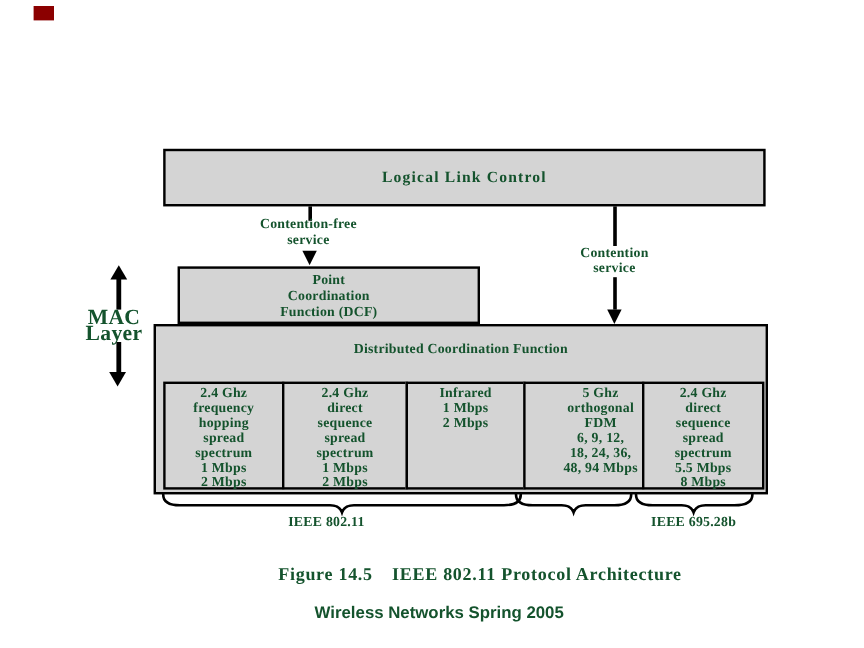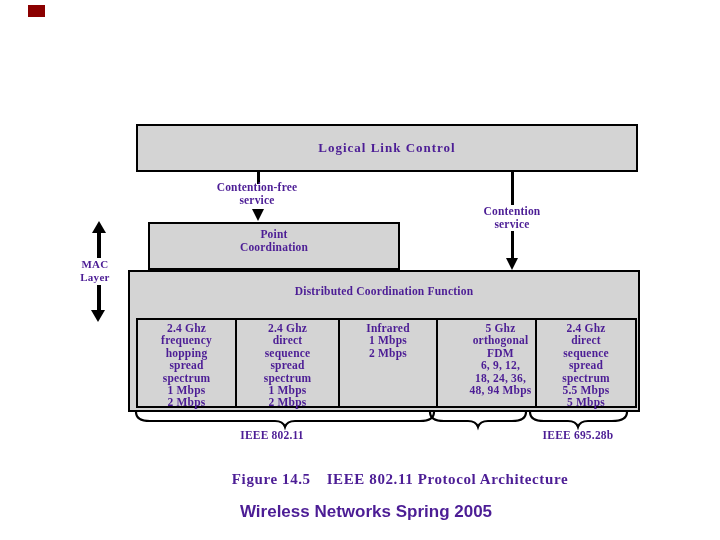--- a/index.html
+++ b/index.html
@@ -1,33 +1,33 @@
 <!DOCTYPE html>
 <html><head>
 <meta charset="utf-8">
 <style>
   html,body{margin:0;padding:0;background:#ffffff;}
   .slide{position:relative;width:720px;height:540px;background:#ffffff;overflow:hidden;
-         font-family:"Liberation Serif",serif;color:#4c1d95;}
+         font-family:"Liberation Serif",serif;color:#14532d;}
   .box{position:absolute;background:#d4d4d4;border:2px solid #000;box-sizing:border-box;
        font-weight:bold;text-align:center;}
   .lbl{position:absolute;font-weight:bold;text-align:center;letter-spacing:0.3px;}
   .shaft{position:absolute;width:3px;background:#000;}
   .ah-down{position:absolute;width:0;height:0;border-left:6px solid transparent;
            border-right:6px solid transparent;border-top:12px solid #000;}
   .ah-up{position:absolute;width:0;height:0;border-left:7px solid transparent;
          border-right:7px solid transparent;border-bottom:12px solid #000;}
   .f11{font-size:11.5px;line-height:13px;letter-spacing:0.2px;}
   .phy{font-size:11.5px;line-height:12.4px;letter-spacing:0.2px;padding-top:2px;}
   .phy div{white-space:nowrap;}
   .caption{position:absolute;left:190px;top:471px;width:420px;text-align:center;
            font-size:15px;font-weight:bold;letter-spacing:0.6px;}
   .caption .gap{margin-left:16px;}
   .footer{position:absolute;left:166px;top:502px;width:400px;text-align:center;
-          font-family:"Liberation Sans",sans-serif;font-size:17px;font-weight:bold;}
+          font-family:"Liberation Sans",sans-serif;font-size:14px;font-weight:bold;}
   .corner{position:absolute;left:28px;top:5px;width:17px;height:12px;background:#8B0000;}
   svg.braces{position:absolute;left:0;top:410px;}
   svg.braces path{stroke:#000;stroke-width:2.2;fill:none;stroke-linecap:round;}
 </style>
 </head>
 <body>
 
 <div class="slide">
 
   <div class="corner"></div>
@@ -46,30 +46,31 @@
   <div class="shaft" style="left:511px;top:172px;height:33px;"></div>
   <div class="lbl f11" style="left:462px;top:205px;width:100px;">
     <div>Contention</div>
     <div>service</div>
   </div>
   <div class="shaft" style="left:511px;top:231px;height:27px;"></div>
   <div class="ah-down" style="left:506px;top:258px;"></div>
 
   <div class="ah-up" style="left:92px;top:221px;"></div>
   <div class="shaft" style="left:97px;top:232px;width:4px;height:26px;"></div>
-  <div class="lbl" style="left:66px;top:258px;width:58px;font-size:11px;line-height:13px;">
+  <div class="lbl" style="left:66px;top:258px;width:58px;font-size:18px;line-height:13px;">
     <div>MAC</div>
     <div>Layer</div>
   </div>
   <div class="shaft" style="left:97px;top:285px;width:4px;height:26px;"></div>
   <div class="ah-down" style="left:91px;top:310px;border-left-width:7px;border-right-width:7px;"></div>
 
   <div class="box f11" style="left:136px;top:222px;width:252px;height:48px;padding-top:4px;margin-left:12px;">
     <div>Point</div>
     <div>Coordination</div>
+    <div>Function (DCF)</div>
   </div>
 
   <div class="box f11" style="left:128px;top:270px;width:512px;height:142px;padding-top:13px;">
     <div>Distributed Coordination Function</div>
   </div>
 
   <div class="box phy" style="left:136px;top:318px;width:101px;height:90px;">
     <div>2.4 Ghz</div>
     <div>frequency</div>
     <div>hopping</div>
@@ -100,21 +101,21 @@
     <div>18, 24, 36,</div>
     <div>48, 94 Mbps</div>
   </div>
   <div class="box phy" style="left:535px;top:318px;width:102px;height:90px;">
     <div>2.4 Ghz</div>
     <div>direct</div>
     <div>sequence</div>
     <div>spread</div>
     <div>spectrum</div>
     <div>5.5 Mbps</div>
-    <div>5 Mbps</div>
+    <div>8 Mbps</div>
   </div>
 
   <svg class="braces" width="720" height="24" viewBox="0 0 720 24">
     <path d="M136,2 Q136,11 150,11 L275,11 Q283,11 285,17 Q287,11 295,11 L420,11 Q434,11 434,2"></path>
     <path d="M430,2 Q430,11 444,11 L468,11 Q476,11 478,17 Q480,11 488,11 L512,11 Q526,11 526,2"></path>
     <path d="M530,2 Q530,11 544,11 L568,11 Q576,11 578,17 Q580,11 588,11 L612,11 Q627,11 627,2"></path>
   </svg>
 
   <div class="lbl f11" style="left:202px;top:429px;width:140px;">IEEE 802.11</div>
   <div class="lbl f11" style="left:508px;top:429px;width:140px;">IEEE 695.28b</div>

